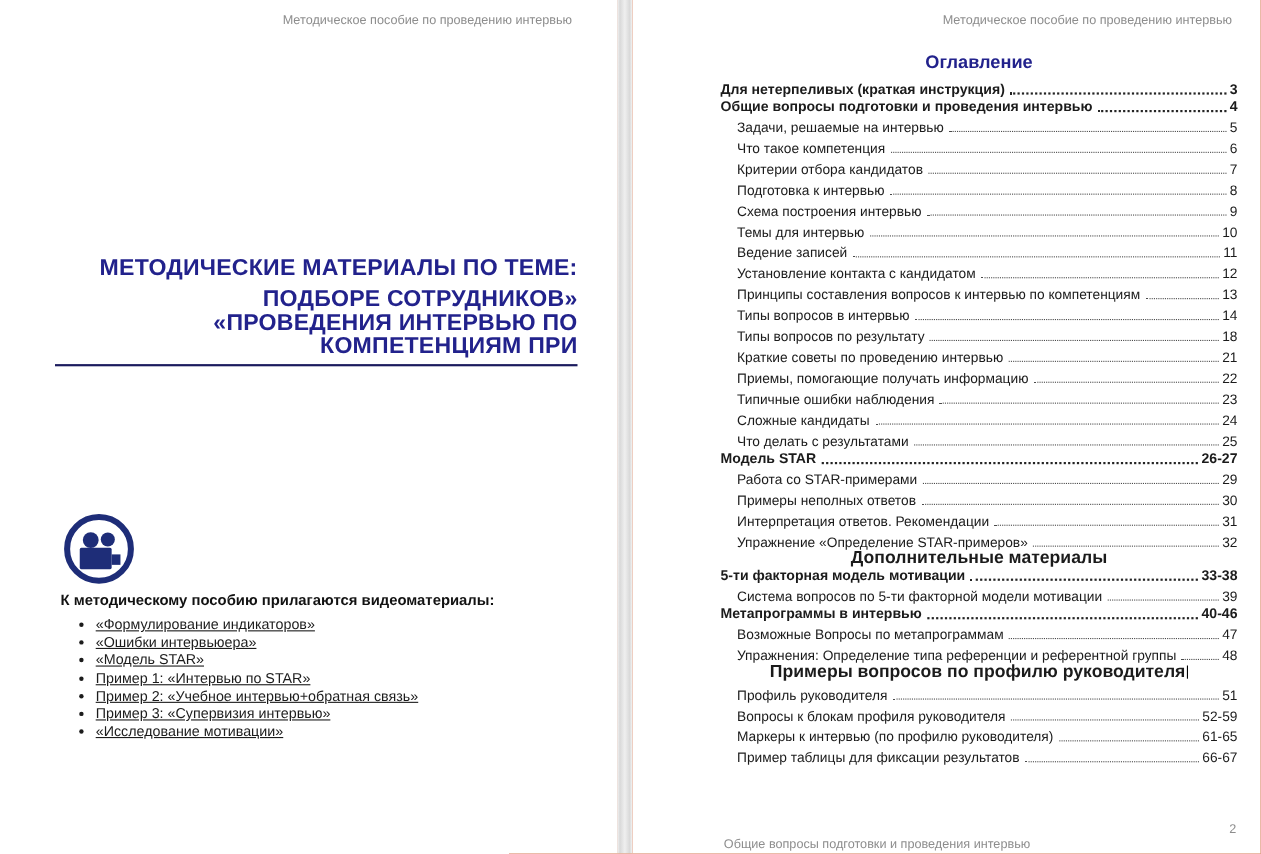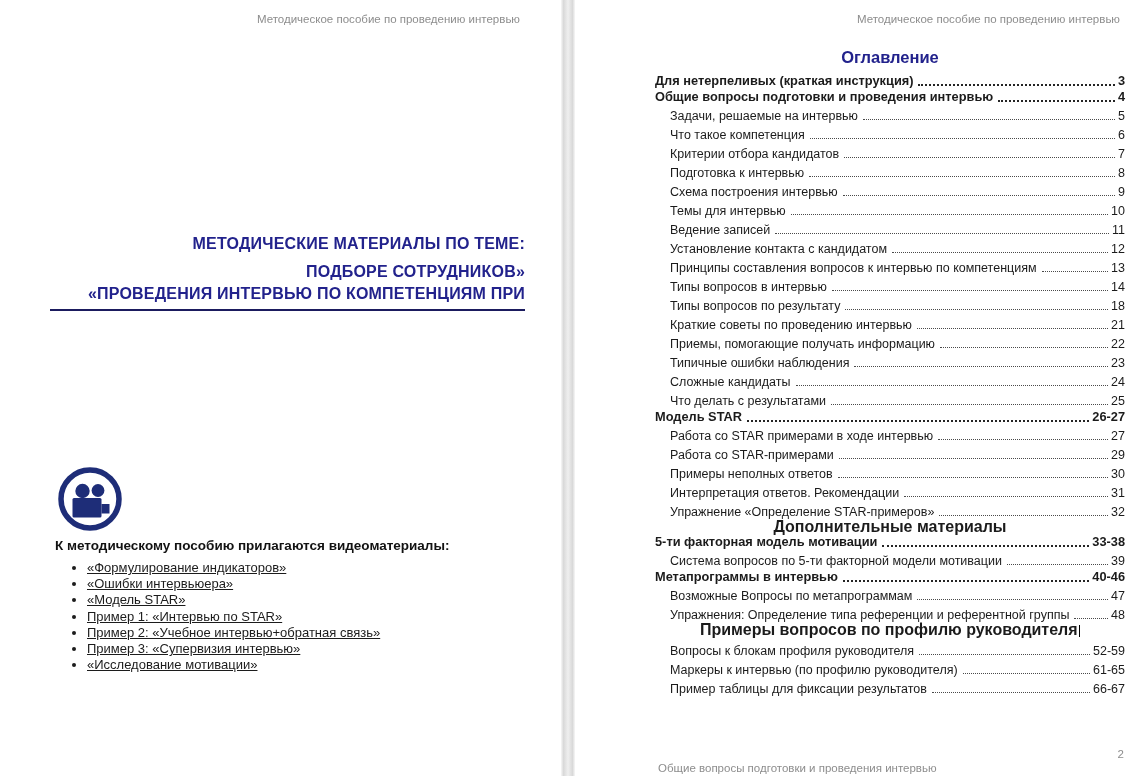--- a/index.html
+++ b/index.html
@@ -19,21 +19,21 @@
   .page-right{left:575px;width:571px;}
   .page-divider{position:absolute;left:561px;top:0;width:14px;height:776px;
     background:linear-gradient(to right,#f7f7f7,#d9d9d9 18%,#efefef 50%,#d9d9d9 82%,#f7f7f7);}
 
   .running-head{position:absolute;top:13px;color:var(--gray);font-size:11.5px;white-space:nowrap;}
   .running-head.rh-left{right:41px;}
   .running-head.rh-right{right:26px;}
 
   
   .title-block{position:absolute;left:50px;right:36px;top:233px;text-align:right;
-    color:var(--accent);font-weight:700;font-size:16px;letter-spacing:.2px;
+    color:var(--accent);font-weight:700;font-size:21px;letter-spacing:.2px;
     border-bottom:2px solid var(--underline);padding-bottom:5px;}
   .title-line1{line-height:21px;margin-bottom:7px;}
   .title-line2{line-height:21.5px;}
 
   .video-icon{position:absolute;left:57px;top:466px;width:66px;height:66px;color:var(--icon);}
 
   .videos-intro{position:absolute;left:55px;top:538px;font-weight:700;font-size:13.5px;color:#121212;}
   .video-list{position:absolute;left:57px;top:560px;margin:0;padding-left:30px;font-size:13px;color:#1c1c1c;}
   .video-list li{line-height:16.2px;text-decoration:underline;}
 
@@ -191,25 +191,20 @@
     <span class="toc-label">Что делать с результатами</span>
     <span class="leader"></span>
     <span class="toc-page">25</span>
   </div>
         <div class="toc-row" data-level="1">
     <span class="toc-label">Модель STAR</span>
     <span class="leader"></span>
     <span class="toc-page">26-27</span>
   </div>
         <div class="toc-row" data-level="2">
-    <span class="toc-label">Работа со STAR примерами в ходе интервью</span>
-    <span class="leader"></span>
-    <span class="toc-page">27</span>
-  </div>
-        <div class="toc-row" data-level="2">
     <span class="toc-label">Работа со STAR-примерами</span>
     <span class="leader"></span>
     <span class="toc-page">29</span>
   </div>
         <div class="toc-row" data-level="2">
     <span class="toc-label">Примеры неполных ответов</span>
     <span class="leader"></span>
     <span class="toc-page">30</span>
   </div>
         <div class="toc-row" data-level="2">
@@ -243,20 +238,25 @@
     <span class="leader"></span>
     <span class="toc-page">47</span>
   </div>
         <div class="toc-row" data-level="2">
     <span class="toc-label">Упражнения: Определение типа референции и референтной группы</span>
     <span class="leader"></span>
     <span class="toc-page">48</span>
   </div>
         <div class="toc-section" data-cursor="true"><span>Примеры вопросов по профилю руководителя</span><span class="caret"></span></div>
         <div class="toc-row" data-level="2">
+    <span class="toc-label">Профиль руководителя</span>
+    <span class="leader"></span>
+    <span class="toc-page">51</span>
+  </div>
+        <div class="toc-row" data-level="2">
     <span class="toc-label">Вопросы к блокам профиля руководителя</span>
     <span class="leader"></span>
     <span class="toc-page">52-59</span>
   </div>
         <div class="toc-row" data-level="2">
     <span class="toc-label">Маркеры к интервью (по профилю руководителя)</span>
     <span class="leader"></span>
     <span class="toc-page">61-65</span>
   </div>
         <div class="toc-row" data-level="2">

